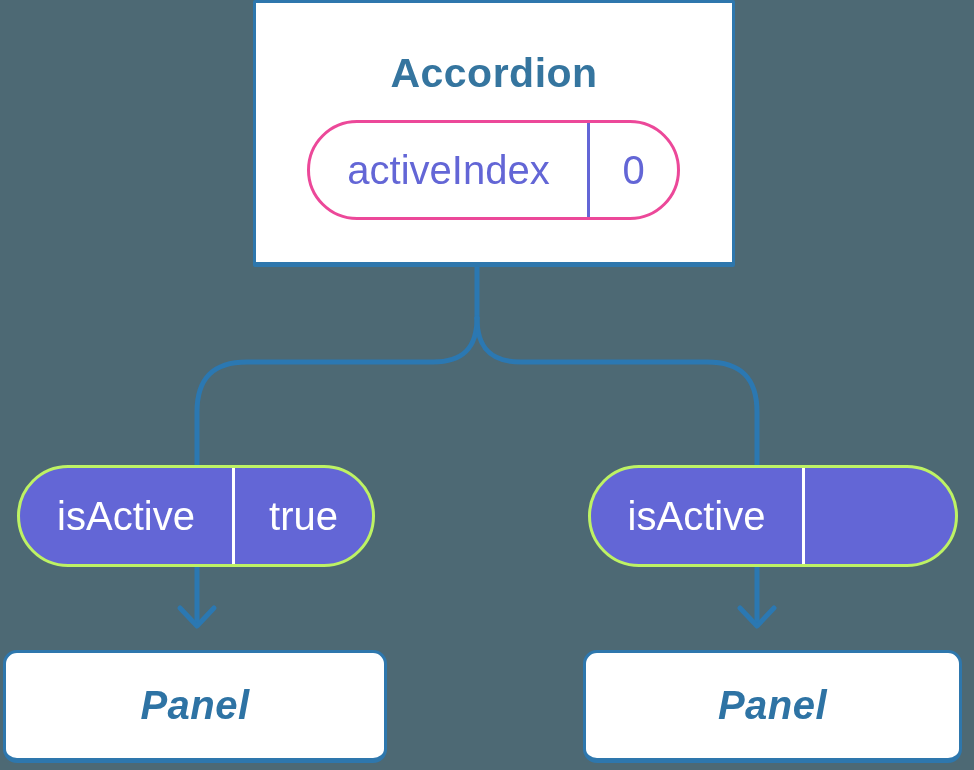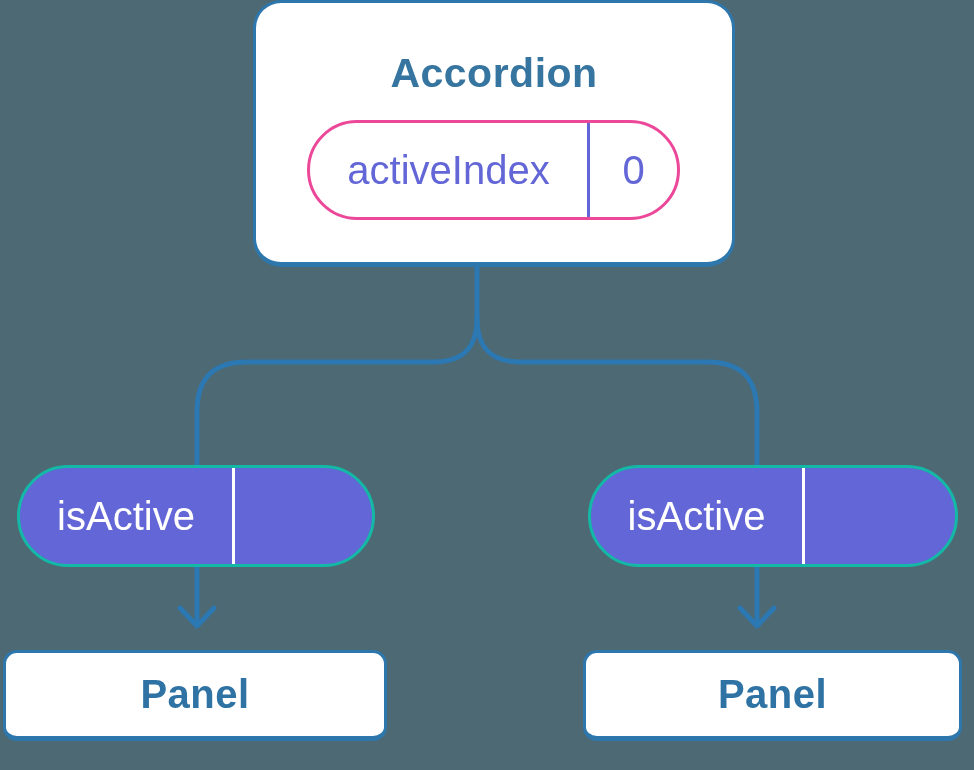--- a/index.html
+++ b/index.html
@@ -27,21 +27,21 @@
     background: #ffffff;
     border: 3px solid #2e77ad;
     border-bottom-width: 5px;
     z-index: 2;
   }
   #accordion-node {
     left: 253px;
     top: 0px;
     width: 482px;
     height: 267px;
-    border-radius: 28px;
+    border-radius: 2px;
   }
   .root-title {
     position: absolute;
     top: 0;
     left: 0;
     right: 0;
     height: 140px;
     display: flex;
     align-items: center;
     justify-content: center;
@@ -77,21 +77,21 @@
     display: flex;
     align-items: center;
     justify-content: center;
   }
   .prop-pill {
     position: absolute;
     box-sizing: border-box;
     top: 465px;
     height: 102px;
     background: #6366d6;
-    border: 3px solid #14b8a6;
+    border: 3px solid #bef264;
     border-radius: 51px;
     display: flex;
     color: #ffffff;
     font-size: 40px;
     z-index: 3;
     overflow: hidden;
   }
   #prop-pill-left  { left: 17px;  width: 358px; }
   #prop-pill-right { left: 588px; width: 370px; }
   .prop-pill .pill-key {
@@ -103,29 +103,30 @@
   #prop-pill-left  .pill-key { width: 212px; }
   #prop-pill-right .pill-key { width: 211px; }
   .prop-pill .pill-val {
     flex: 1;
     display: flex;
     align-items: center;
     justify-content: center;
   }
   .panel-node {
     top: 650px;
-    height: 91px;
+    height: 113px;
     border-radius: 14px;
     display: flex;
     align-items: center;
     justify-content: center;
     font-size: 40px;
     font-weight: 600;
     color: #2e73a4;
     letter-spacing: 0.5px;
+    font-style: italic;
   }
   #panel-node-left  { left: 3px;   width: 384px; }
   #panel-node-right { left: 583px; width: 379px; }
 </style>
 </head>
 <body>
 
 <div id="canvas">
 
   <svg id="connectors" width="974" height="770" viewBox="0 0 974 770">
@@ -141,20 +142,21 @@
   <div class="node" id="accordion-node">
     <div class="root-title">Accordion</div>
     <div class="state-pill">
       <div class="pill-key">activeIndex</div>
       <div class="pill-val">0</div>
     </div>
   </div>
 
   <div class="prop-pill" id="prop-pill-left">
     <div class="pill-key">isActive</div>
+    <div class="pill-val">true</div>
   </div>
 
   <div class="prop-pill" id="prop-pill-right">
     <div class="pill-key">isActive</div>
   </div>
 
   <div class="node panel-node" id="panel-node-left">Panel</div>
 
   <div class="node panel-node" id="panel-node-right">Panel</div>
 

